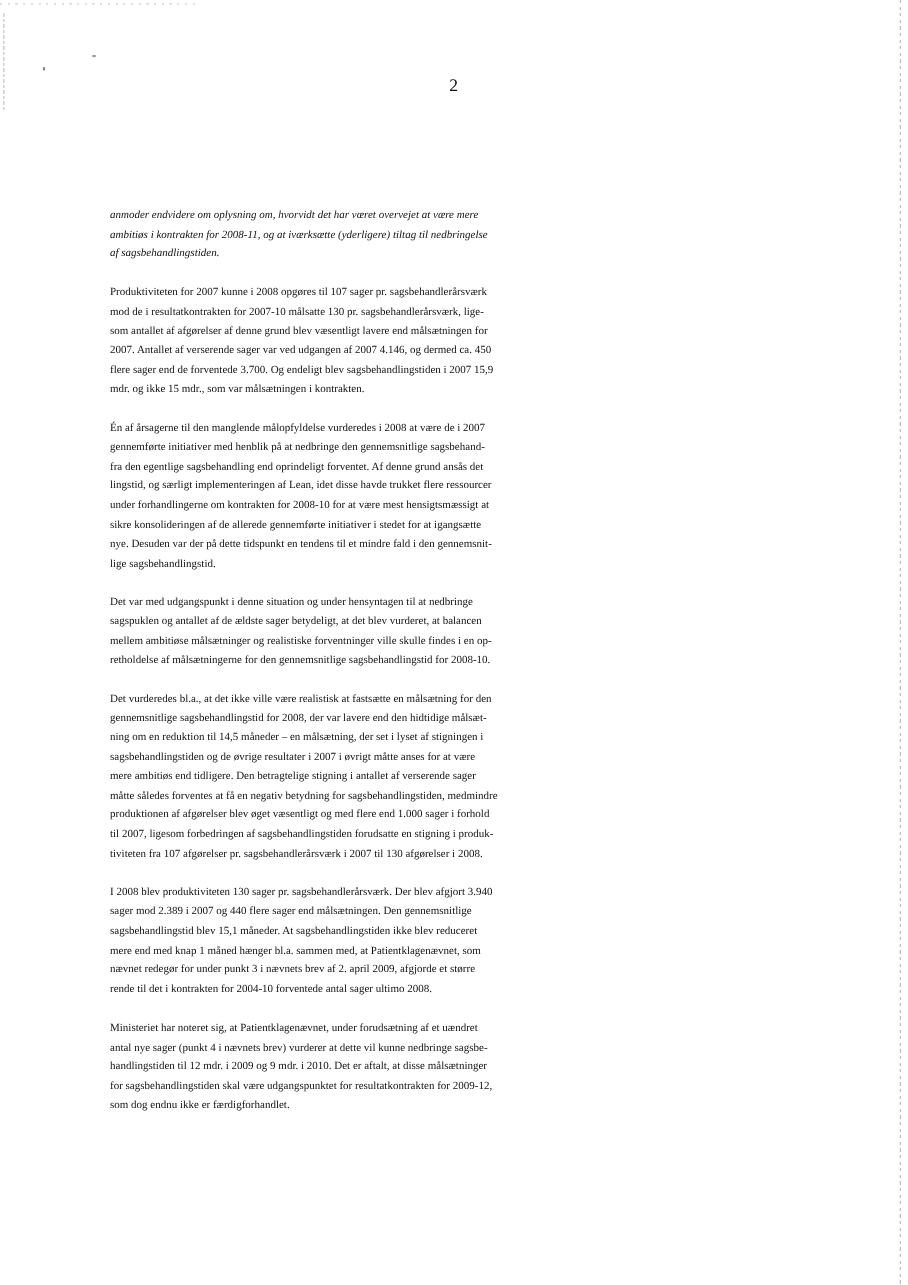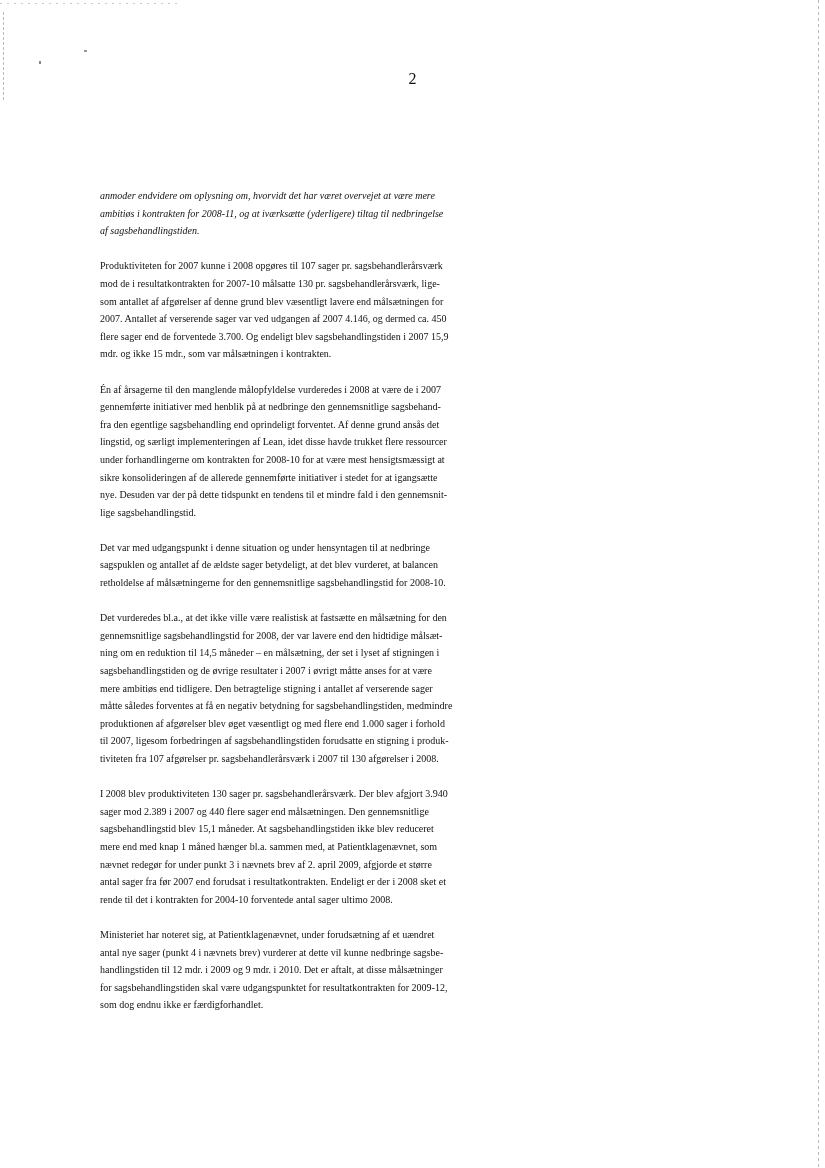--- a/index.html
+++ b/index.html
@@ -99,40 +99,40 @@
       <span class="ln">fra den egentlige sagsbehandling end oprindeligt forventet. Af denne grund ansås det</span>
       <span class="ln">lingstid, og særligt implementeringen af Lean, idet disse havde trukket flere ressourcer</span>
       <span class="ln">under forhandlingerne om kontrakten for 2008-10 for at være mest hensigtsmæssigt at</span>
       <span class="ln">sikre konsolideringen af de allerede gennemførte initiativer i stedet for at igangsætte</span>
       <span class="ln">nye. Desuden var der på dette tidspunkt en tendens til et mindre fald i den gennemsnit-</span>
       <span class="ln">lige sagsbehandlingstid.</span>
     </p>
     <p class="para">
       <span class="ln">Det var med udgangspunkt i denne situation og under hensyntagen til at nedbringe</span>
       <span class="ln">sagspuklen og antallet af de ældste sager betydeligt, at det blev vurderet, at balancen</span>
+      <span class="ln">mellem ambitiøse målsætninger og realistiske forventninger ville skulle findes i en op-</span>
       <span class="ln">retholdelse af målsætningerne for den gennemsnitlige sagsbehandlingstid for 2008-10.</span>
     </p>
     <p class="para">
       <span class="ln">Det vurderedes bl.a., at det ikke ville være realistisk at fastsætte en målsætning for den</span>
       <span class="ln">gennemsnitlige sagsbehandlingstid for 2008, der var lavere end den hidtidige målsæt-</span>
       <span class="ln">ning om en reduktion til 14,5 måneder – en målsætning, der set i lyset af stigningen i</span>
       <span class="ln">sagsbehandlingstiden og de øvrige resultater i 2007 i øvrigt måtte anses for at være</span>
       <span class="ln">mere ambitiøs end tidligere. Den betragtelige stigning i antallet af verserende sager</span>
       <span class="ln">måtte således forventes at få en negativ betydning for sagsbehandlingstiden, medmindre</span>
       <span class="ln">produktionen af afgørelser blev øget væsentligt og med flere end 1.000 sager i forhold</span>
       <span class="ln">til 2007, ligesom forbedringen af sagsbehandlingstiden forudsatte en stigning i produk-</span>
       <span class="ln">tiviteten fra 107 afgørelser pr. sagsbehandlerårsværk i 2007 til 130 afgørelser i 2008.</span>
     </p>
     <p class="para">
       <span class="ln">I 2008 blev produktiviteten 130 sager pr. sagsbehandlerårsværk. Der blev afgjort 3.940</span>
       <span class="ln">sager mod 2.389 i 2007 og 440 flere sager end målsætningen. Den gennemsnitlige</span>
       <span class="ln">sagsbehandlingstid blev 15,1 måneder. At sagsbehandlingstiden ikke blev reduceret</span>
       <span class="ln">mere end med knap 1 måned hænger bl.a. sammen med, at Patientklagenævnet, som</span>
       <span class="ln">nævnet redegør for under punkt 3 i nævnets brev af 2. april 2009, afgjorde et større</span>
-      <span class="ln">antal sager fra før 2007 end forudsat i resultatkontrakten. Endeligt er der i 2008 sket et</span>
       <span class="ln">rende til det i kontrakten for 2004-10 forventede antal sager ultimo 2008.</span>
     </p>
     <p class="para">
       <span class="ln">Ministeriet har noteret sig, at Patientklagenævnet, under forudsætning af et uændret</span>
       <span class="ln">antal nye sager (punkt 4 i nævnets brev) vurderer at dette vil kunne nedbringe sagsbe-</span>
       <span class="ln">handlingstiden til 12 mdr. i 2009 og 9 mdr. i 2010. Det er aftalt, at disse målsætninger</span>
       <span class="ln">for sagsbehandlingstiden skal være udgangspunktet for resultatkontrakten for 2009-12,</span>
       <span class="ln">som dog endnu ikke er færdigforhandlet.</span>
     </p>
   </div>

